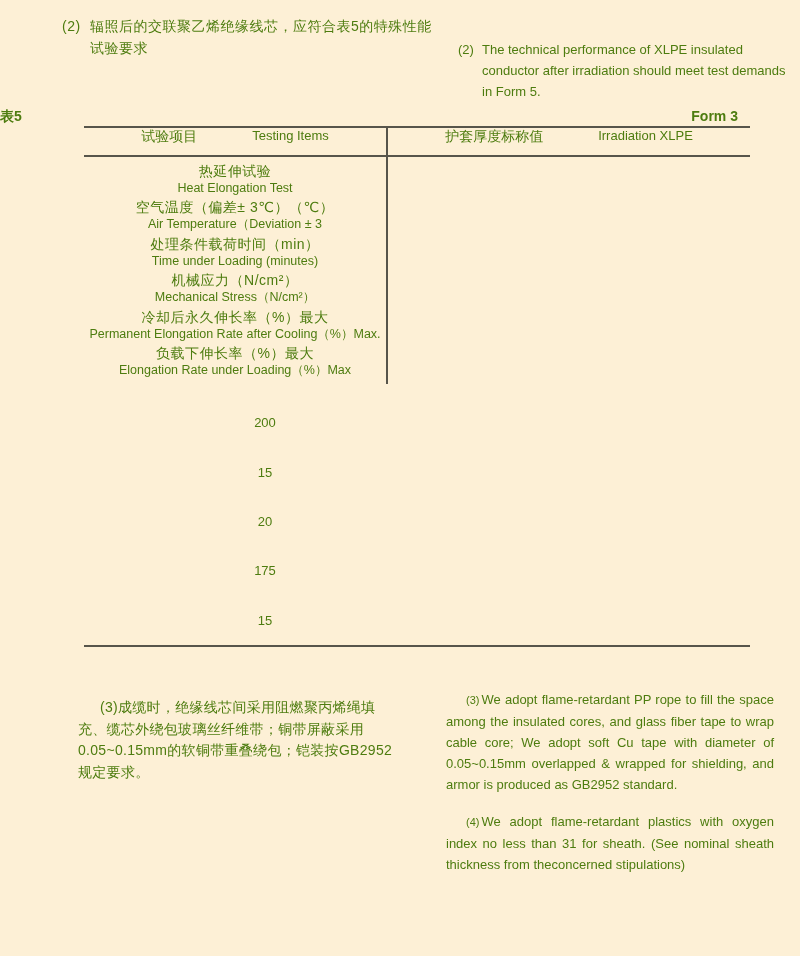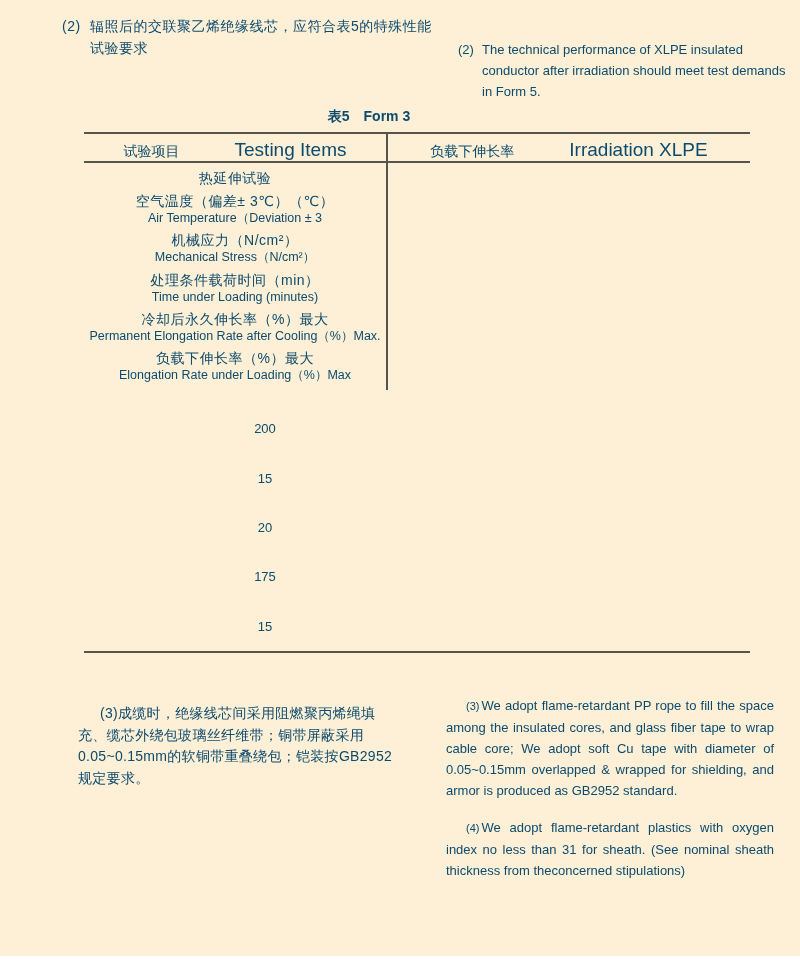--- a/index.html
+++ b/index.html
@@ -5,61 +5,61 @@
   html,body { margin:0; padding:0; }
   body {
     width:800px; height:962px;
     background:#ffffff;
     font-family:"Liberation Sans","DejaVu Sans",sans-serif;
     -webkit-font-smoothing:antialiased;
   }
   .page {
     width:800px; height:956px;
     background:#fdf0d6;
-    color:#0c4a6e;
+    color:#4d7c0f;
     box-sizing:border-box;
     position:relative;
     overflow:hidden;
   }
   
   .intro-row {
     display:flex;
     padding:15px 10px 0 62px;
     gap:16px;
   }
   .intro-zh { width:352px; font-size:14px; line-height:22px; letter-spacing:0.5px; }
   .intro-en { flex:1; font-size:13px; line-height:21px;margin-top:24px; }
   .hang { padding-left:28px; }
   .hang .marker { display:inline-block; margin-left:-28px; width:28px; }
   .intro-en.hang { padding-left:24px; }
   .intro-en.hang .marker { margin-left:-24px; width:24px; }
 
   
   .table-caption {
-    display:flex; justify-content:center; gap:14px;
-    margin:6px 62px 6px 0;
+    display:flex; justify-content:space-between; gap:14px;
+    margin:6px 62px 0 0;
     font-size:14px; font-weight:bold;
   }
 
   
   .spec-table {
     margin-left:84px;
     width:666px;
     border-top:2px solid #57554b;
     border-bottom:2px solid #57554b;
     box-sizing:border-box;
   }
   .thead { display:flex; border-bottom:2px solid #57554b; }
   .th {
     box-sizing:border-box;
     height:27px;
-    display:flex; align-items:flex-end; justify-content:center; gap:13px;
+    display:flex; align-items:flex-start; justify-content:center; gap:13px;
     font-size:14px;
   }
-  .th .en-part { font-size:19px;margin-left:42px; }
+  .th .en-part { font-size:13px;margin-left:42px; }
   .col1 { width:304px; border-right:2px solid #57554b; }
   .col2 { width:362px; }
   .tbody { display:flex;flex-direction:column; }
   .items-col {
     width:304px; box-sizing:border-box;
     border-right:2px solid #57554b;
     height:227px;
     display:flex; flex-direction:column; justify-content:space-around;
     padding:4px 0;
   }
@@ -103,40 +103,41 @@
     <span>Form 3</span>
   </div>
 
   <div class="spec-table">
     <div class="thead">
       <div class="th col1">
         <span>试验项目</span>
         <span class="en-part">Testing Items</span>
       </div>
       <div class="th col2">
-        <span>负载下伸长率</span>
+        <span>护套厚度标称值</span>
         <span class="en-part">Irradiation XLPE</span>
       </div>
     </div>
     <div class="tbody">
       <div class="items-col">
         <div class="item">
           <div class="item-zh">热延伸试验</div>
+          <div class="item-en">Heat Elongation Test</div>
         </div>
         <div class="item">
           <div class="item-zh">空气温度（偏差± 3℃）（℃）</div>
           <div class="item-en">Air Temperature（Deviation ± 3</div>
         </div>
         <div class="item">
+          <div class="item-zh">处理条件载荷时间（min）</div>
+          <div class="item-en">Time under Loading (minutes)</div>
+        </div>
+        <div class="item">
           <div class="item-zh">机械应力（N/cm²）</div>
           <div class="item-en">Mechanical Stress（N/cm²）</div>
-        </div>
-        <div class="item">
-          <div class="item-zh">处理条件载荷时间（min）</div>
-          <div class="item-en">Time under Loading (minutes)</div>
         </div>
         <div class="item">
           <div class="item-zh">冷却后永久伸长率（%）最大</div>
           <div class="item-en">Permanent Elongation Rate after Cooling（%）Max.</div>
         </div>
         <div class="item">
           <div class="item-zh">负载下伸长率（%）最大</div>
           <div class="item-en">Elongation Rate under Loading（%）Max</div>
         </div>
       </div>

